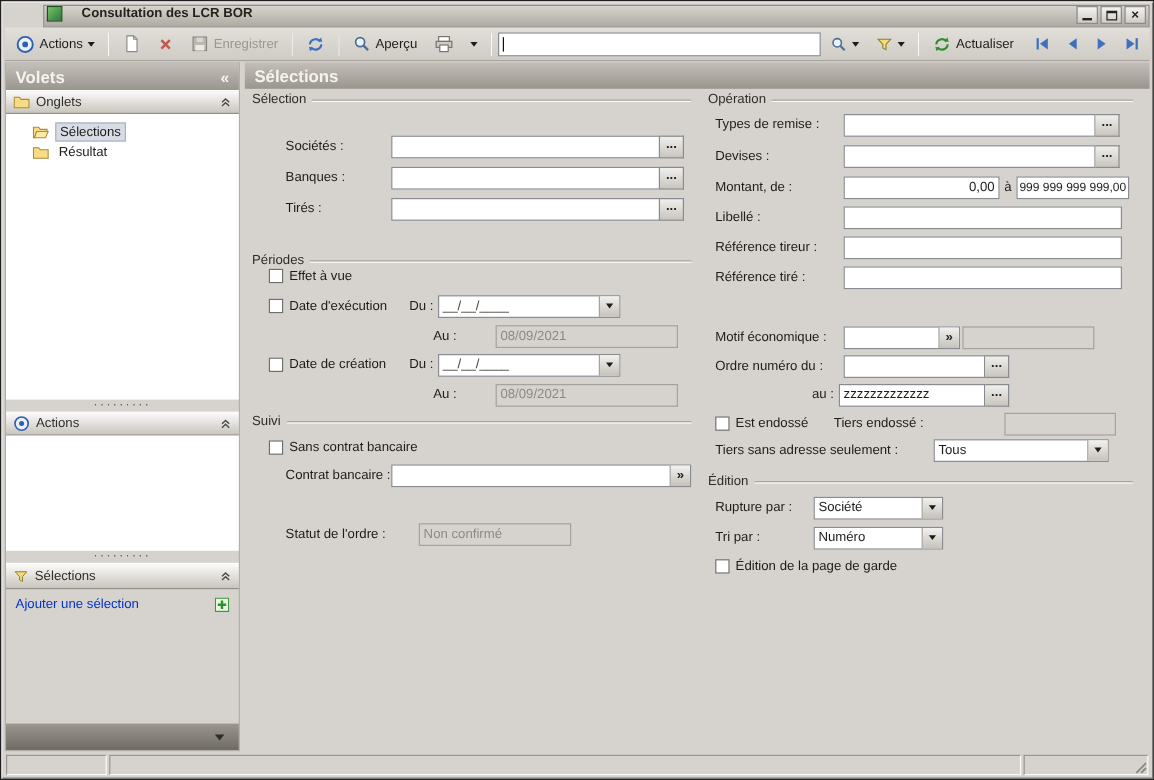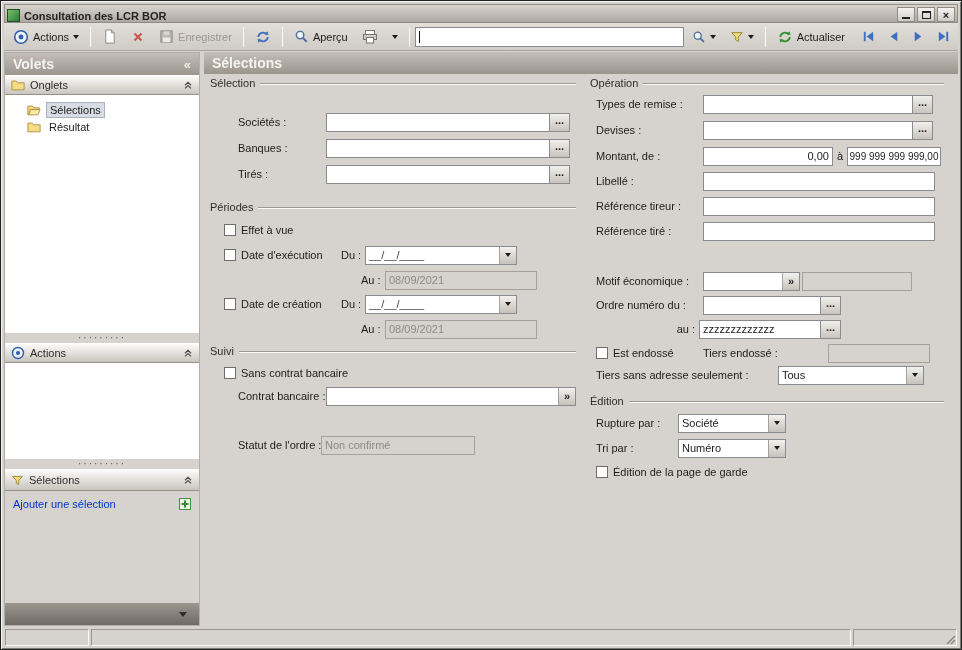--- a/index.html
+++ b/index.html
@@ -2,22 +2,22 @@
 <html><head>
 <meta charset="utf-8">
 <style>
   *{box-sizing:border-box;margin:0;padding:0;}
   html,body{width:962px;height:650px;}
   body{font-family:"Liberation Sans",sans-serif;font-size:11px;color:#1d1c1a;background:#9a968f;}
   .window{position:relative;width:962px;height:650px;background:#d6d3ce;border:1px solid #1f1f1f;
           box-shadow:inset 1px 1px 0 #f5f4f2, inset -1px -1px 0 #7e7a74;
           display:flex;flex-direction:column;padding:3px;}
   
-  .titlebar{height:19px;display:flex;align-items:flex-end;gap:4px;padding:0 2px;
-            background:linear-gradient(#d7d4ce,#aeaaa2);border:1px solid #8f8b85;}
+  .titlebar{height:19px;display:flex;align-items:flex-start;gap:16px;padding:0 2px;
+            background:linear-gradient(#d7d4ce,#aeaaa2);border:1px solid #8f8b85;margin-left:32px;}
   .title{font-weight:bold;color:#24231f;flex:1;white-space:nowrap;overflow:hidden;}
   .appicon{width:13px;height:13px;background:linear-gradient(135deg,#79c06a,#2d7a3a);border:1px solid #1d4e26;}
   .winbtns{display:flex;gap:2px;}
   .wbtn{width:18px;height:15px;background:linear-gradient(#f4f3f1,#cfccc6);border:1px solid #8f8b85;
         display:flex;align-items:center;justify-content:center;font-size:11px;font-weight:bold;color:#222;cursor:default;}
   .minbar{display:block;width:8px;height:2px;background:#222;margin-top:7px;}
   .maxbox{display:block;width:9px;height:8px;border:1px solid #222;border-top-width:2px;}
   
   .toolbar{height:28px;display:flex;align-items:center;gap:2px;padding:0 3px;
            background:linear-gradient(#e2dfda,#cfccc6);border-bottom:1px solid #a9a59e;}
@@ -55,21 +55,21 @@
   .darktri{width:0;height:0;border-left:4px solid transparent;border-right:4px solid transparent;border-top:5px solid #2e2d2a;}
   
   .main{flex:1;margin-left:4px;display:flex;flex-direction:column;min-width:0;}
   .content{position:relative;flex:1;}
   .sect{position:absolute;display:flex;align-items:center;height:14px;text-align:right;}
   .sect .t{padding-right:5px;white-space:nowrap;color:#2e2d2a;}
   .sect .ln{flex:1;height:2px;border-top:1px solid #9d9992;border-bottom:1px solid #fbfaf8;margin-top:2px;}
   .row{position:absolute;display:flex;align-items:center;height:20px;}
   .lb{white-space:nowrap;}
   .tb{background:#fff;border:1px solid #888b8f;height:19px;line-height:17px;padding:0 3px;overflow:hidden;white-space:nowrap;}
-  .tb.dis{background:#d6d3ce;color:#8d8a85;border-color:#a5a19b;}
+  .tb.dis{background:#d6d3ce;color:#8d8a85;border-color:#a5a19b;margin-left:28px;}
   .fld{display:flex;align-items:stretch;height:19px;}
   .fld .tb{flex:1;}
   .btn3{width:20px;background:linear-gradient(#f0efec,#c9c5be);border:1px solid #888b8f;border-left:none;
         text-align:center;line-height:13px;font-weight:bold;color:#222;cursor:default;}
   .combo{display:flex;align-items:stretch;background:#fff;border:1px solid #888b8f;height:19px;}
   .combo .val{flex:1;padding:1px 3px;line-height:15px;overflow:hidden;white-space:nowrap;}
   .combo .dd{width:17px;background:linear-gradient(#f2f1ee,#c6c2bb);border-left:1px solid #a5a19b;
              display:flex;align-items:center;justify-content:center;cursor:default;}
   .combo .dd.guil{font-weight:bold;font-size:11px;color:#222;}
   .cb{width:12px;height:12px;background:#fff;border:1px solid #6f6d69;margin-right:5px;flex:none;cursor:default;}
@@ -313,21 +313,21 @@
           </span>
         </div>
         <div class="row" style="left:34px;top:90px;width:332px">
           <span class="lb" style="width:88px">Tirés :</span>
           <span class="fld" style="flex:1">
             <span class="tb"></span>
             <span class="btn3">...</span>
           </span>
         </div>
 
-        <div class="sect" style="left:6px;top:126px;width:366px">
+        <div class="sect" style="left:6px;top:136px;width:366px">
           <span class="t">Périodes</span>
             <span class="ln"></span>
         </div>
 
         <div class="row" style="left:20px;top:146px">
           <span class="cb"></span>
           <span class="lb">Effet à vue</span>
         </div>
 
         <div class="row" style="left:20px;top:171px;width:346px">

